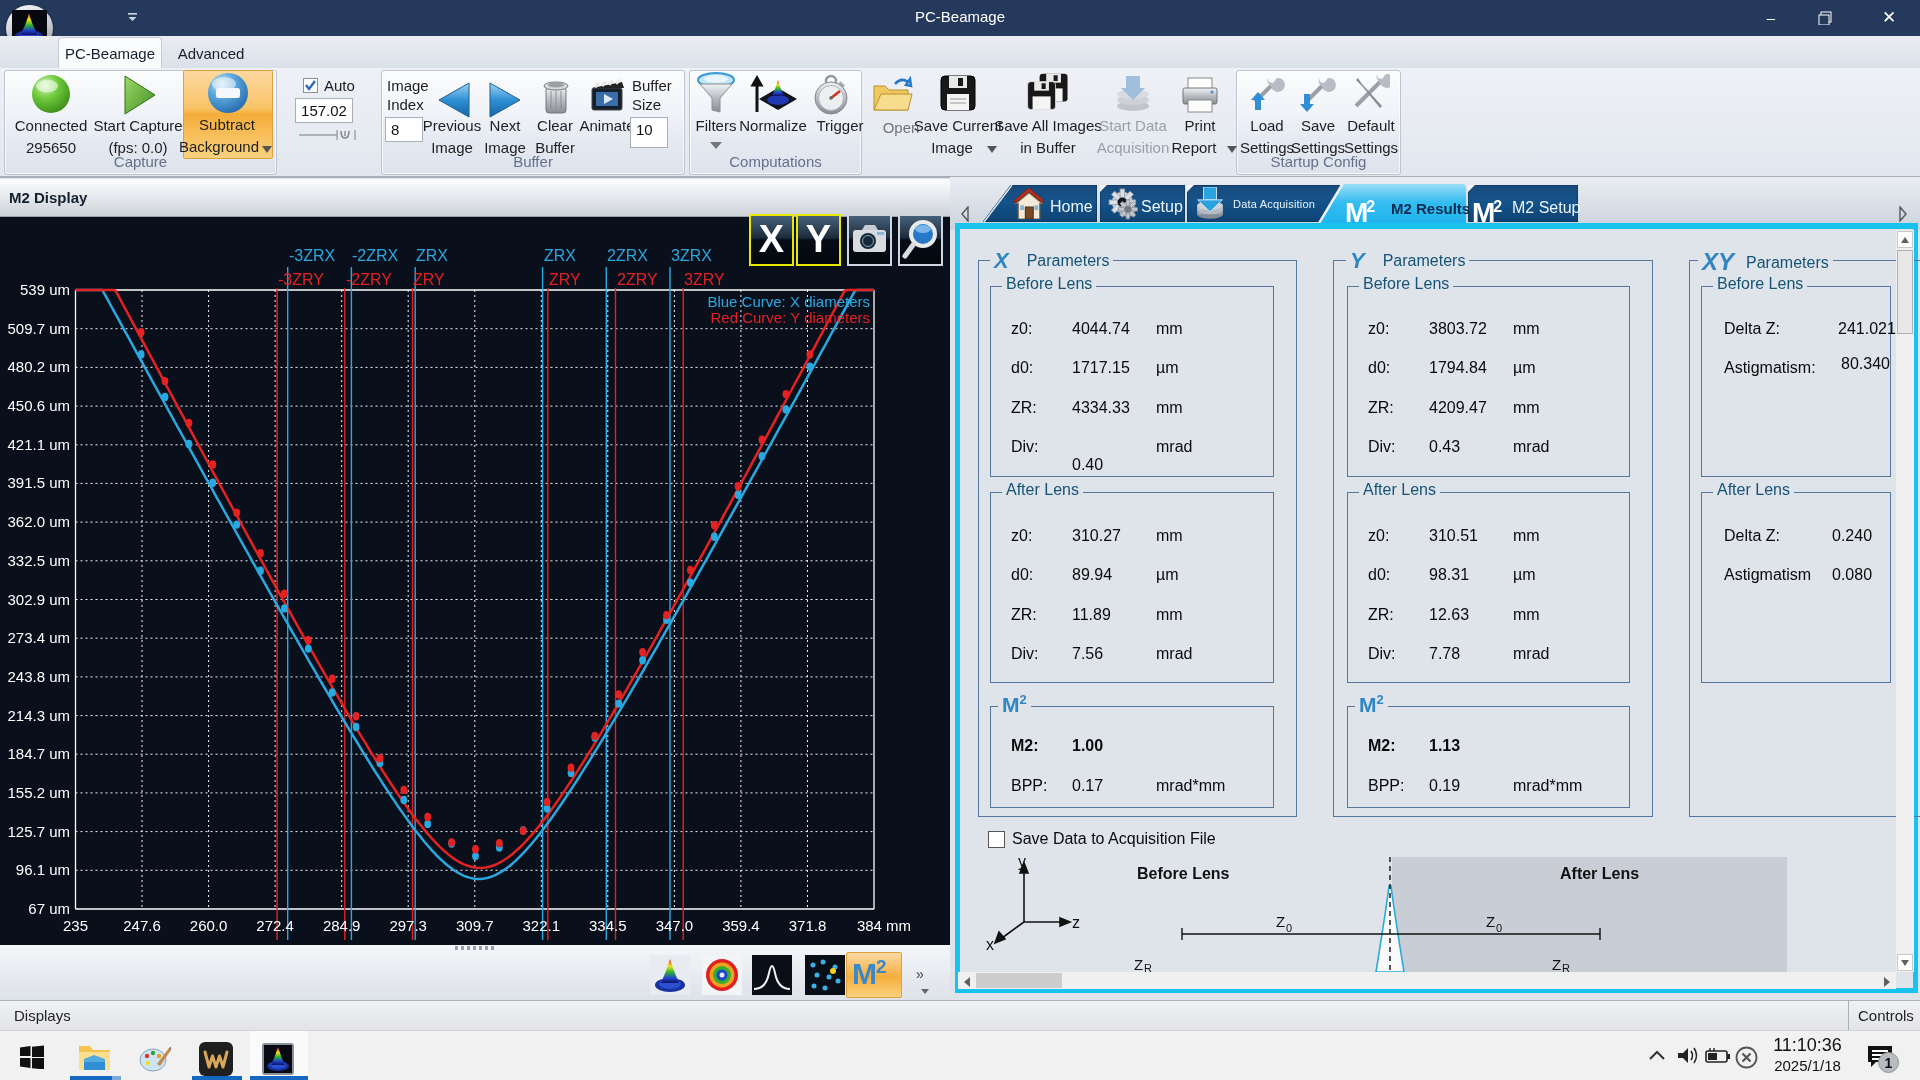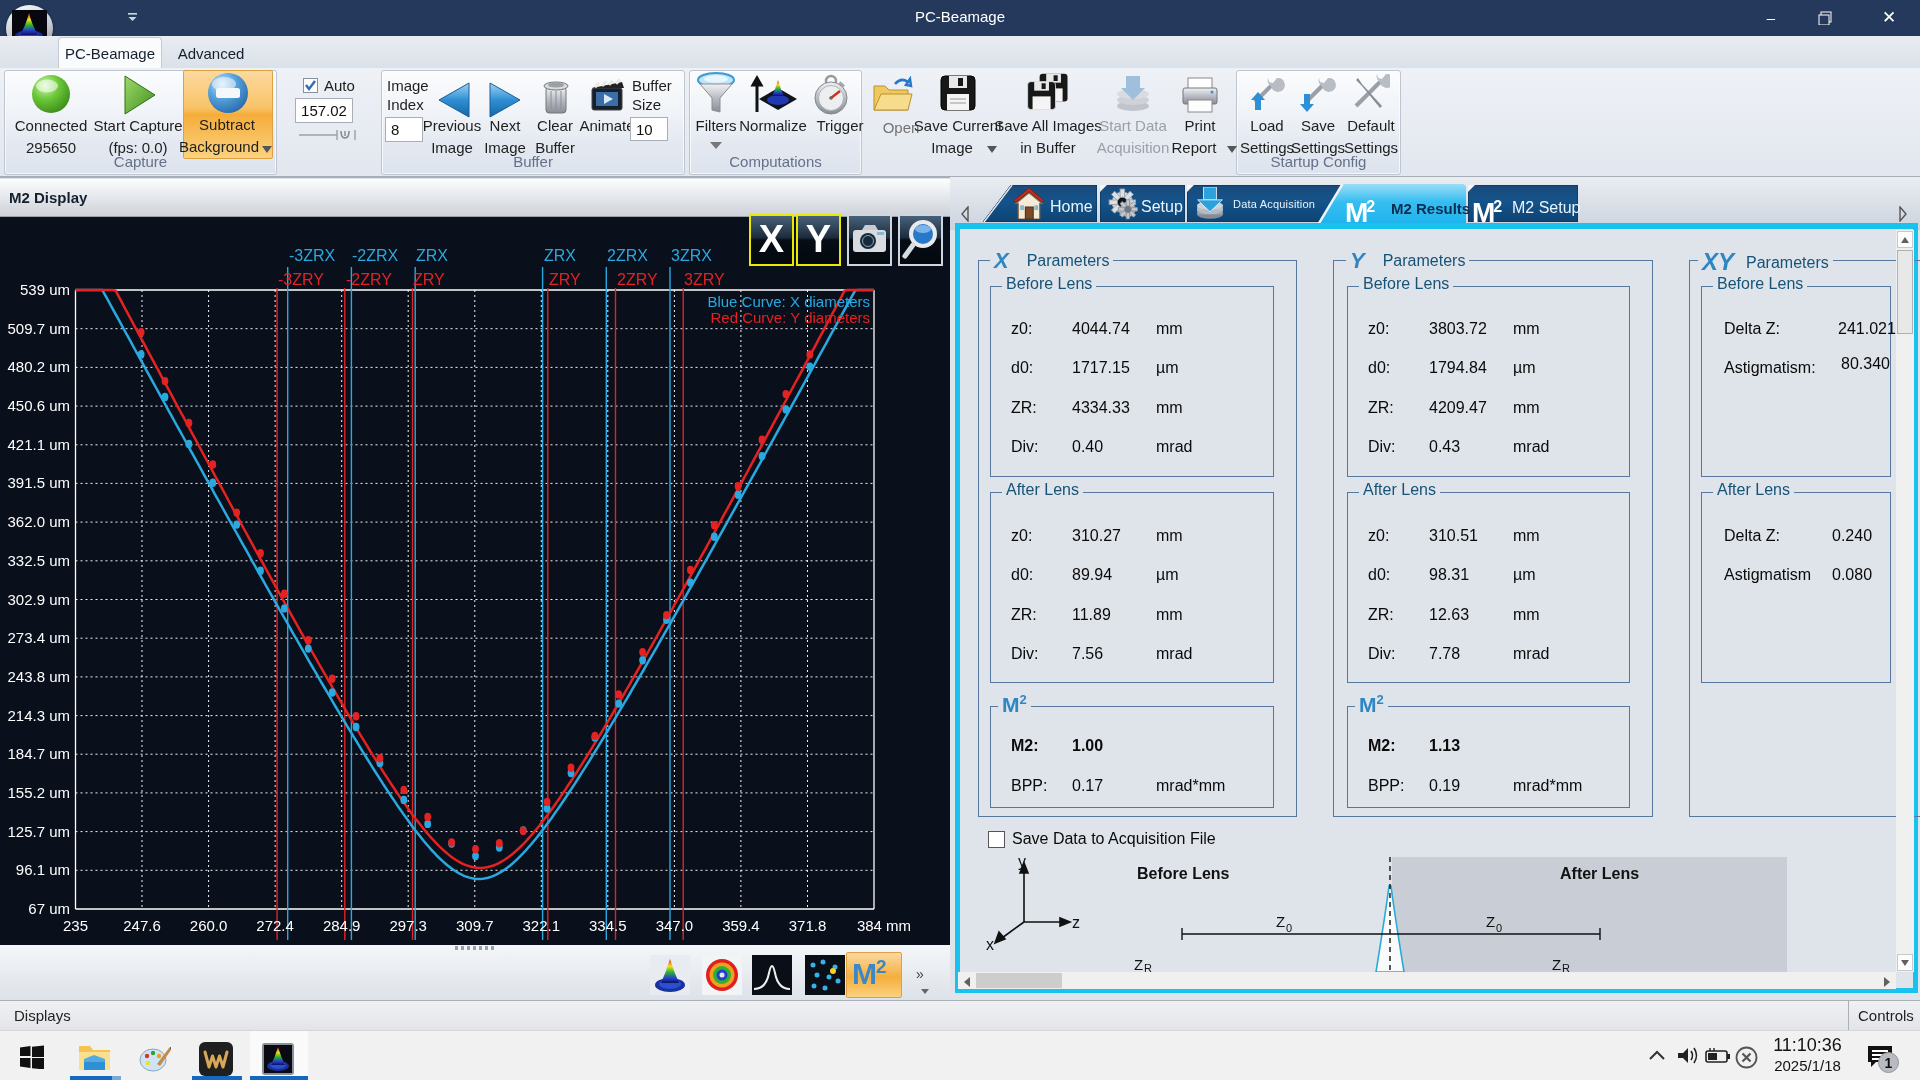--- a/index.html
+++ b/index.html
@@ -175,21 +175,21 @@
         <line x1="5" y1="9.2" x2="9" y2="4.8"></line>
         <line x1="12" y1="8" x2="16" y2="3.6"></line>
         <line x1="19" y1="6.8" x2="23" y2="2.6"></line>
         <line x1="26" y1="5.6" x2="30" y2="1.6"></line>
       </g>
       <rect x="6" y="14" width="22" height="14" fill="#3a6ea8"></rect>
       <path d="M14 16 L23 21 L14 26 Z" fill="#dce8f4"></path>
     </svg>
 <div class="btxt" style="left:517px;top:118px;width:180px;color:#1e1e1e">Animate</div>
 <div class="abs" style="left:632px;top:76px;font-size:15px;color:#1e1e1e;line-height:19px">Buffer<br>Size</div>
-<div class="tbox" style="left:630px;top:117px;width:38px;height:24px;line-height:23px;text-align:left;padding-left:5px">10</div>
+<div class="tbox" style="left:630px;top:117px;width:38px;height:31px;line-height:23px;text-align:left;padding-left:5px">10</div>
 <svg style="position:absolute;left:697px;top:72px" width="38" height="42" viewBox="0 0 38 42">
       <ellipse cx="19" cy="8" rx="18" ry="7" fill="#bfe4f8" stroke="#3c9ad0" stroke-width="2"></ellipse>
       <ellipse cx="19" cy="7" rx="12" ry="3.8" fill="#e8f5fc"></ellipse>
       <path d="M3 12 L15 26 L15 38 L23 40 L23 26 L35 12 Z" fill="url(#met)" stroke="#8a8e96"></path>
     </svg>
 <div class="btxt" style="left:626px;top:118px;width:180px;color:#1e1e1e">Filters</div>
 <svg style="position:absolute;left:709px;top:141px" width="14" height="9" viewBox="0 0 14 9">
       <path d="M1 1 L13 1 L7 8 Z" fill="#777"></path>
     </svg>
 <svg style="position:absolute;left:750px;top:72px" width="50" height="44" viewBox="0 0 50 44">
@@ -585,21 +585,21 @@
 <div class="tabtxt" style="left:1391px;top:200px;color:#0a2c52;font-weight:bold;font-size:15px">M2 Results</div>
 <div class="abs m2logo" style="left:1472px;top:192px">M<sup>2</sup></div>
 <div class="tabtxt" style="left:1512px;top:199px">M2 Setup</div>
 <div class="abs" style="left:955px;top:223px;width:963px;height:770px;border:5px solid #17c2ee;border-top-width:6px;background:#dfe3ea"></div>
 <div class="group" style="left:978px;top:260px;width:319px;height:557px"></div>
 <div class="glabel" style="left:990px;top:248px;height:22px"><span style="color:#2f86c2;font-weight:bold;font-size:22px;font-style:italic">X</span><span style="display:inline-block;width:18px"></span><span style="position:relative;top:-2px">Parameters</span></div>
 <div class="group" style="left:990px;top:286px;width:284px;height:191px"></div><div class="glabel" style="left:1002px;top:275px">Before Lens</div>
 <div class="prow" style="left:1011px;top:320px;font-weight:normal">z0:</div><div class="prow" style="left:1072px;top:320px;font-weight:normal">4044.74</div><div class="prow" style="left:1156px;top:320px">mm</div>
 <div class="prow" style="left:1011px;top:359px;font-weight:normal">d0:</div><div class="prow" style="left:1072px;top:359px;font-weight:normal">1717.15</div><div class="prow" style="left:1156px;top:359px">µm</div>
 <div class="prow" style="left:1011px;top:399px;font-weight:normal">ZR:</div><div class="prow" style="left:1072px;top:399px;font-weight:normal">4334.33</div><div class="prow" style="left:1156px;top:399px">mm</div>
-<div class="prow" style="left:1011px;top:438px;font-weight:normal">Div:</div><div class="prow" style="left:1072px;top:438px;font-weight:normal">0.40</div><div class="prow" style="left:1156px;top:438px">mrad</div>
+<div class="prow" style="left:1011px;top:438px;font-weight:normal">Div:</div><div class="prow" style="left:1072px;top:456px;font-weight:normal">0.40</div><div class="prow" style="left:1156px;top:438px">mrad</div>
 <div class="group" style="left:990px;top:492px;width:284px;height:191px"></div><div class="glabel" style="left:1002px;top:481px">After Lens</div>
 <div class="prow" style="left:1011px;top:527px;font-weight:normal">z0:</div><div class="prow" style="left:1072px;top:527px;font-weight:normal">310.27</div><div class="prow" style="left:1156px;top:527px">mm</div>
 <div class="prow" style="left:1011px;top:566px;font-weight:normal">d0:</div><div class="prow" style="left:1072px;top:566px;font-weight:normal">89.94</div><div class="prow" style="left:1156px;top:566px">µm</div>
 <div class="prow" style="left:1011px;top:606px;font-weight:normal">ZR:</div><div class="prow" style="left:1072px;top:606px;font-weight:normal">11.89</div><div class="prow" style="left:1156px;top:606px">mm</div>
 <div class="prow" style="left:1011px;top:645px;font-weight:normal">Div:</div><div class="prow" style="left:1072px;top:645px;font-weight:normal">7.56</div><div class="prow" style="left:1156px;top:645px">mrad</div>
 <div class="group" style="left:990px;top:706px;width:284px;height:102px"></div>
 <div class="glabel" style="left:998px;top:692px;color:#2f86c2;font-weight:bold;font-size:21px">M<sup style="font-size:13px">2</sup></div>
 <div class="prow" style="left:1011px;top:737px;font-weight:bold">M2:</div><div class="prow" style="left:1072px;top:737px;font-weight:bold">1.00</div>
 <div class="prow" style="left:1011px;top:777px;font-weight:normal">BPP:</div><div class="prow" style="left:1072px;top:777px;font-weight:normal">0.17</div><div class="prow" style="left:1156px;top:777px">mrad*mm</div>
 <div class="group" style="left:1333px;top:260px;width:320px;height:557px"></div>

